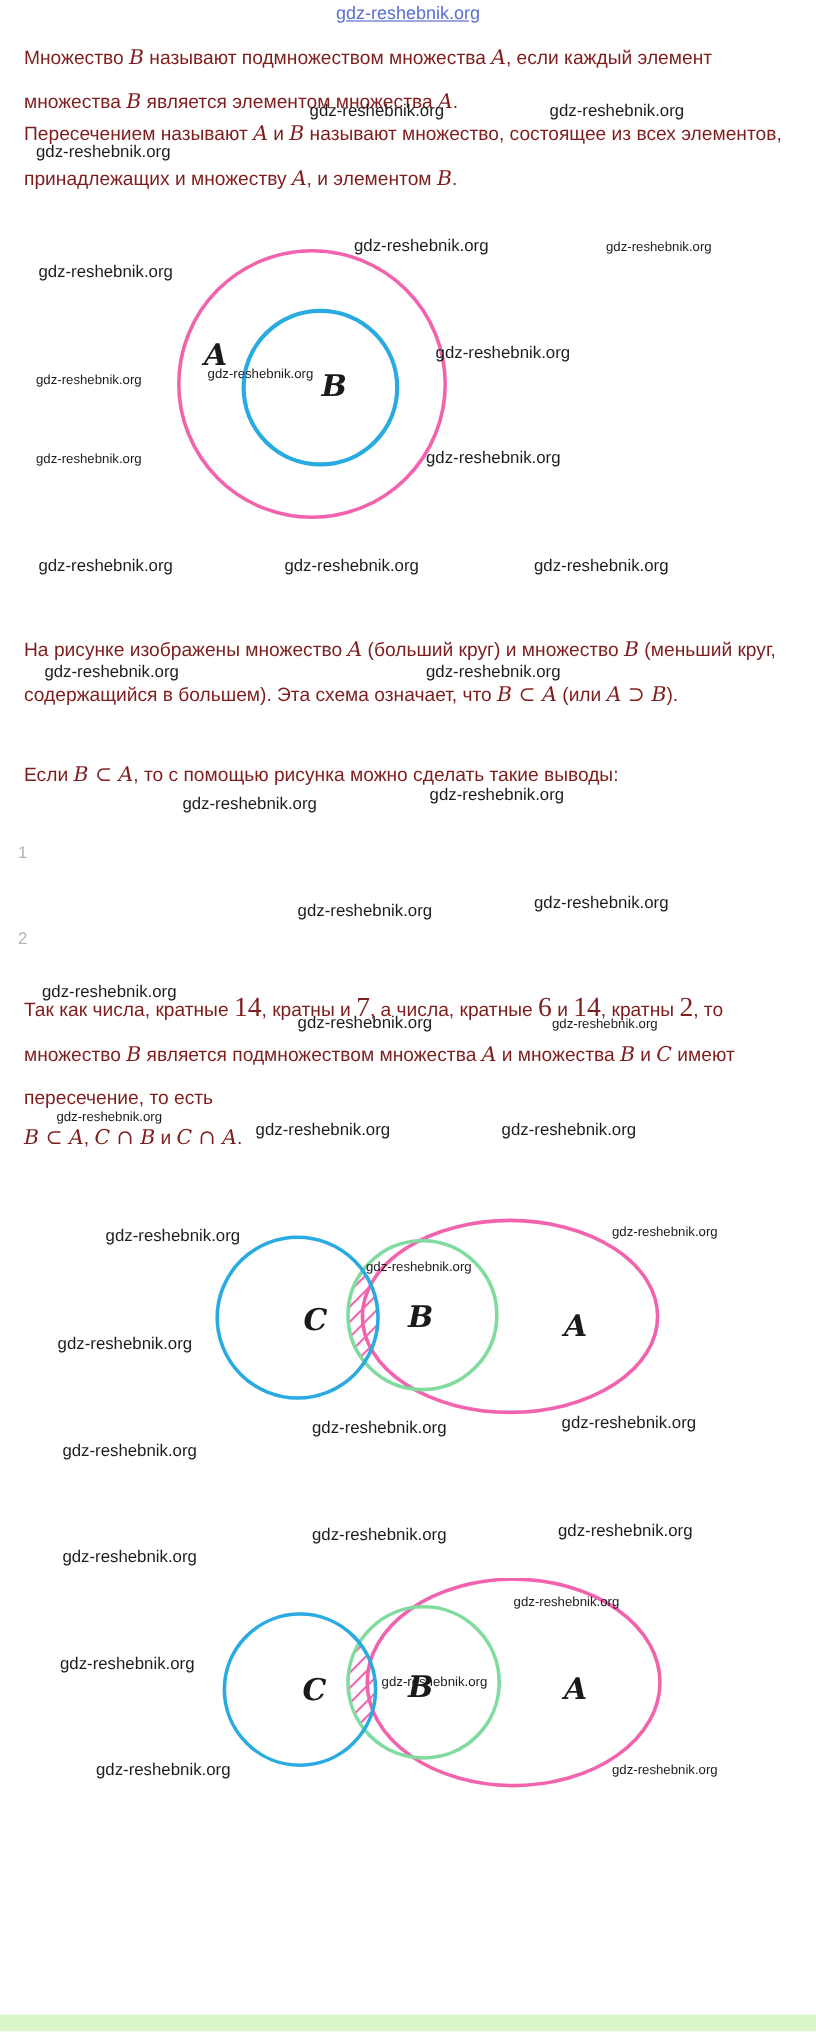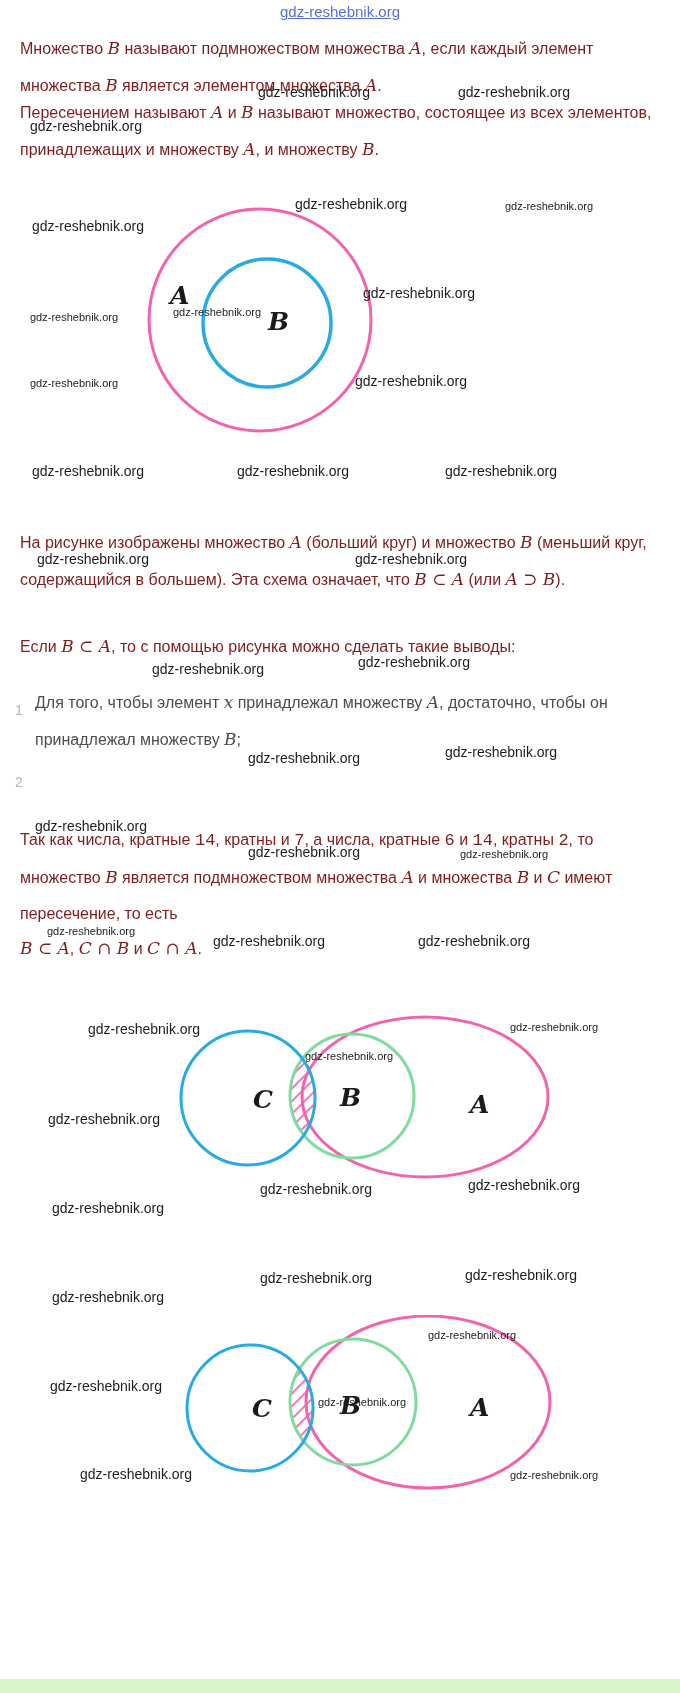--- a/index.html
+++ b/index.html
@@ -11,21 +11,21 @@
   .page { position:absolute; inset:0; }
   .site-link {
     position:absolute; top:3px; left:0; width:100%; text-align:center;
     font-size:15px; color:#5b6fd0; text-decoration:underline; cursor:pointer;
   }
   .para {
     position:absolute; left:20px; width:648px;
     font-size:16px; line-height:36px; color:#7f1d1d;
   }
   .math { font-family:"DejaVu Serif", serif; font-style:italic; font-size:17px; }
-  .mathn { font-family:Liberation Mono, monospace; font-size:17px; }
+  .mathn { font-family:Liberation Serif, serif; font-size:23px; }
   .list-item {
     position:absolute; left:0; width:655px; padding-left:35px;
     font-size:16px; line-height:36px;
   }
   .list-num {
     position:absolute; left:15px; top:8px;
     font-size:14px; color:#b3b3b3;
   }
   .diagram { position:absolute; left:0; width:680px; }
   .diagram svg { position:absolute; left:0; top:0; }
@@ -45,38 +45,37 @@
 </style>
 </head>
 <body>
 
 <div class="page">
 
   <a class="site-link">gdz-reshebnik.org</a>
 
   <p class="para" style="top:30px"><span>Множество </span><span class="math">B</span><span> называют подмножеством множества </span><span class="math">A</span><span>, если каждый элемент множества </span><span class="math">B</span><span> является элементом множества </span><span class="math">A</span><span>.</span></p>
 
-  <p class="para" style="top:94px"><span>Пересечением называют </span><span class="math">A</span><span> и </span><span class="math">B</span><span> называют множество, состоящее из всех элементов, принадлежащих и множеству </span><span class="math">A</span><span>, и множеству </span><span class="math">B</span><span>.</span></p>
+  <p class="para" style="top:94px"><span>Пересечением называют </span><span class="math">A</span><span> и </span><span class="math">B</span><span> называют множество, состоящее из всех элементов, принадлежащих и множеству </span><span class="math">A</span><span>, и элементом </span><span class="math">B</span><span>.</span></p>
 
   <div class="diagram" style="top:195px;height:250px">
     <svg width="680" height="250" viewBox="0 0 680 250">
       <circle cx="260" cy="125" r="111" fill="none" stroke-width="3" stroke="#f263ae"></circle>
       <circle cx="267" cy="128" r="64" fill="none" stroke-width="3.5" stroke="#29abe2"></circle>
     </svg>
     <span class="set-label" style="left:170px;top:88px">A</span>
     <span class="set-label" style="left:268px;top:114px">B</span>
   </div>
 
   <p class="para" style="top:628px"><span>Если </span><span class="math">B ⊂ A</span><span>, то с помощью рисунка можно сделать такие выводы:</span></p>
 
   <p class="para" style="top:524px"><span>На рисунке изображены множество </span><span class="math">A</span><span> (больший круг) и множество </span><span class="math">B</span><span> (меньший круг, содержащийся в большем). Эта схема означает, что </span><span class="math">B ⊂ A</span><span> (или </span><span class="math">A ⊃ B</span><span>).</span></p>
 
   <div class="list-item" style="top:684px">
     <span class="list-num">1</span>
-    <span class="list-text"><span>Для того, чтобы элемент </span><span class="math">x</span><span> принадлежал множеству </span><span class="math">A</span><span>, достаточно, чтобы он принадлежал множеству </span><span class="math">B</span><span>;</span></span>
   </div>
 
   <div class="list-item" style="top:756px">
     <span class="list-num">2</span>
   </div>
 
   <p class="para" style="top:822px"><span>Так как числа, кратные </span><span class="mathn">14</span><span>, кратны и </span><span class="mathn">7</span><span>, а числа, кратные </span><span class="mathn">6</span><span> и </span><span class="mathn">14</span><span>, кратны </span><span class="mathn">2</span><span>, то множество </span><span class="math">B</span><span> является подмножеством множества </span><span class="math">A</span><span> и множества </span><span class="math">B</span><span> и </span><span class="math">C</span><span> имеют пересечение, то есть</span></p>
 
   <p class="para" style="top:930px"><span class="math">B ⊂ A</span><span>, </span><span class="math">C ∩ B</span><span> и </span><span class="math">C ∩ A</span><span>.</span></p>
 

